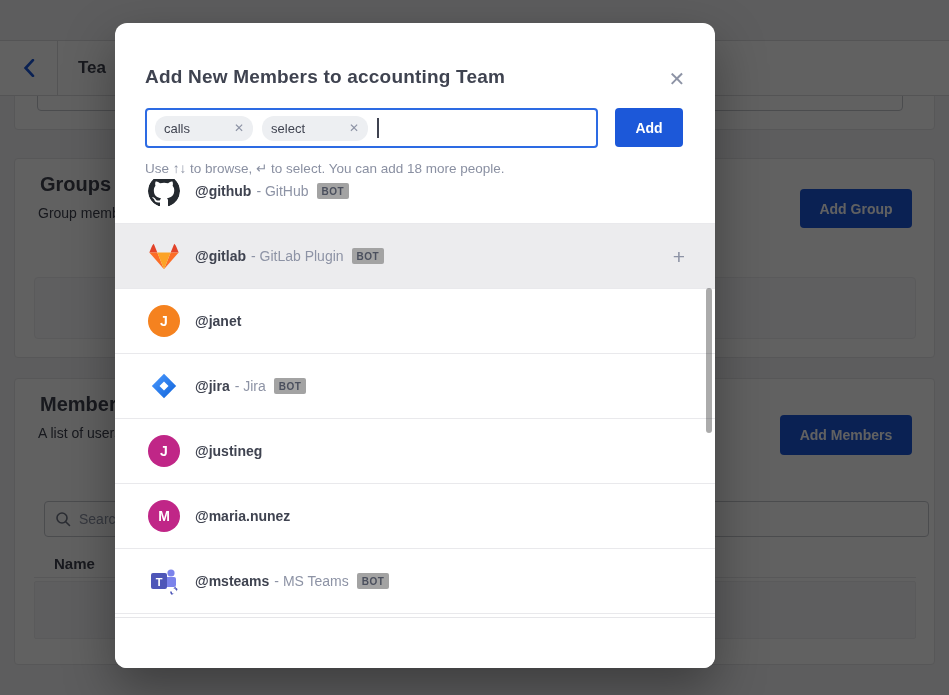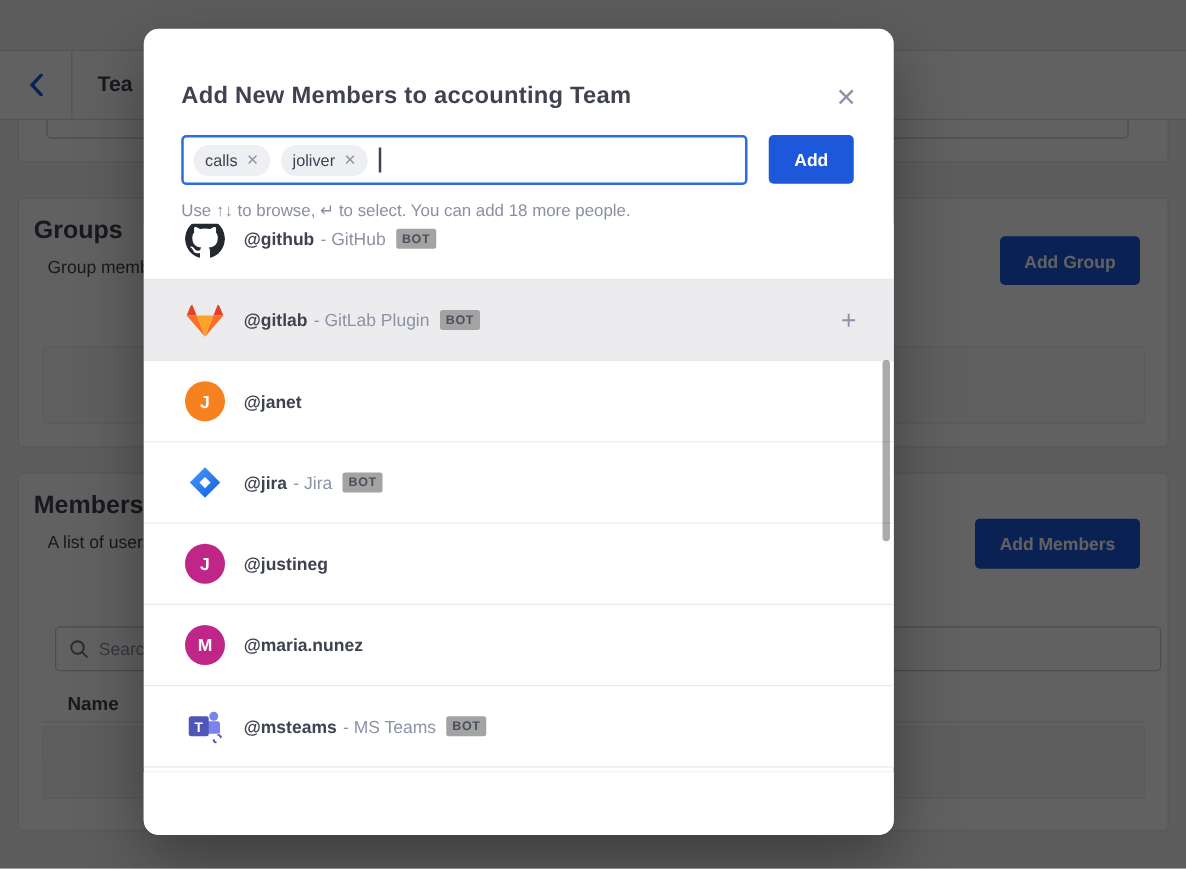--- a/index.html
+++ b/index.html
@@ -9,42 +9,42 @@
   
   .page { position:absolute; inset:0; background:#f4f4f6; }
   .card { position:absolute; background:#fff; border:1px solid #e4e4e7; border-radius:4px; }
   .top-card { left:14px; top:58px; width:921px; height:72px; }
   .top-card-input { position:absolute; left:22px; top:8px; width:866px; height:44px; border:1px solid #c5c8ce; border-radius:4px; background:#fff; }
   .page-header { position:absolute; left:0; top:40px; width:949px; height:56px; background:#fff; border-top:1px solid #dcdcdf; border-bottom:1px solid #dcdcdf; }
   .back-btn { position:absolute; left:0; top:0; width:58px; height:100%; border-right:1px solid #dcdcdf; display:flex; align-items:center; justify-content:center; cursor:pointer; }
   .page-title { position:absolute; left:78px; top:17px; font-size:17px; font-weight:700; color:#3f4350; }
   .groups-card { left:14px; top:158px; width:921px; height:200px; }
   .members-card { left:14px; top:378px; width:921px; height:287px; }
-  .card-title { position:absolute; left:12px; top:14px; font-size:20px; font-weight:600; color:#3f4350; }
+  .card-title { position:absolute; left:25px; top:14px; font-size:20px; font-weight:600; color:#3f4350; }
   .card-desc { position:absolute; left:23px; top:46px; font-size:14px; color:#3f4350; }
   .btn-primary { background:#1c58d9; color:#fff; font-size:14px; font-weight:600; border:none; border-radius:4px; cursor:pointer; font-family:"Liberation Sans",sans-serif; }
   .add-group-btn { position:absolute; right:22px; top:30px; width:112px; height:39px; }
   .add-members-btn { position:absolute; right:22px; top:36px; width:132px; height:40px; }
   .empty-strip { position:absolute; left:19px; top:118px; width:882px; height:62px; background:#fafafb; border:1px solid #ececef; border-radius:4px; }
   .search-box { position:absolute; left:29px; top:122px; width:885px; height:36px; border:1px solid #c5c8ce; border-radius:4px; background:#fff; display:flex; align-items:center; padding:0 10px; }
   .search-box input { border:none; outline:none; font-size:14px; color:#3f4350; margin-left:8px; width:200px; font-family:"Liberation Sans",sans-serif; background:transparent; }
   .search-box input::placeholder { color:#8d93a5; }
   .name-col { position:absolute; left:39px; top:176px; font-size:15px; font-weight:600; color:#3f4350; }
   .table-divider { position:absolute; left:19px; top:198px; width:882px; height:1px; background:#e6e6e9; }
   .table-row-strip { position:absolute; left:19px; top:202px; width:882px; height:58px; background:#f8f8f9; border:1px solid #ececef; border-radius:2px; }
 
   
   .backdrop { position:absolute; inset:0; background:rgba(0,0,0,0.62); }
 
   
   .modal { position:absolute; left:115px; top:23px; width:600px; height:645px; background:#fff; border-radius:12px; box-shadow:0 20px 50px rgba(0,0,0,0.35); }
   .modal-title { position:absolute; left:30px; top:43px; font-size:19px; font-weight:600; color:#3f4350; letter-spacing:.2px; }
   .modal-close { position:absolute; right:26px; top:44px; width:24px; height:24px; display:flex; align-items:center; justify-content:center; color:#8d93a5; font-size:20px; cursor:pointer; line-height:1; }
   .tag-input { position:absolute; left:30px; top:85px; width:453px; height:40px; border:2px solid #2d6be3; border-radius:4px; display:flex; align-items:center; padding-left:8px; cursor:text; }
-  .tag { display:inline-flex; align-items:center; background:#edeff2; border-radius:12px; height:25px; padding:0 9px; margin-right:9px; }
+  .tag { display:inline-flex; align-items:center; background:#edeff2; border-radius:12px; height:25px; padding:0 9px; margin-right:9px;gap:37px; }
   .tag-label { font-size:13px; color:#3f4350; }
   .tag-x { margin-left:7px; color:#8d93a5; font-size:12px; cursor:pointer; line-height:1; }
   .caret { width:1.5px; height:20px; background:#3f4350; }
   .modal-add-btn { position:absolute; left:500px; top:85px; width:68px; height:39px; font-size:14px; }
   .hint { position:absolute; left:30px; top:137px; font-size:13.5px; color:#8a90a2; }
   .results { position:absolute; left:0; top:156px; width:600px; height:438px; overflow:hidden; }
   .results-inner { margin-top:-20px; }
   .row { height:65px; display:flex; align-items:center; padding:0 30px 0 33px; border-bottom:1px solid #e9e9ec; background:#fff; cursor:pointer; }
   .row.selected { background:#ececee; }
   .avatar { width:32px; height:32px; border-radius:50%; flex:0 0 32px; display:flex; align-items:center; justify-content:center; overflow:hidden; }
@@ -104,21 +104,21 @@
   <div class="modal-title">Add New Members to accounting Team</div>
   <div class="modal-close">✕</div>
 
   <div class="tag-input">
     <span id="tags" style="display:flex;align-items:center">
         <span class="tag">
     <span class="tag-label">calls</span>
     <span class="tag-x">✕</span>
   </span>
         <span class="tag">
-    <span class="tag-label">joliver</span>
+    <span class="tag-label">select</span>
     <span class="tag-x">✕</span>
   </span>
       </span>
     <span class="caret"></span>
   </div>
   <button class="btn-primary modal-add-btn">Add</button>
 
   <div class="hint">Use ↑↓ to browse, ↵ to select. You can add 18 more people.</div>
 
   <div class="results">

